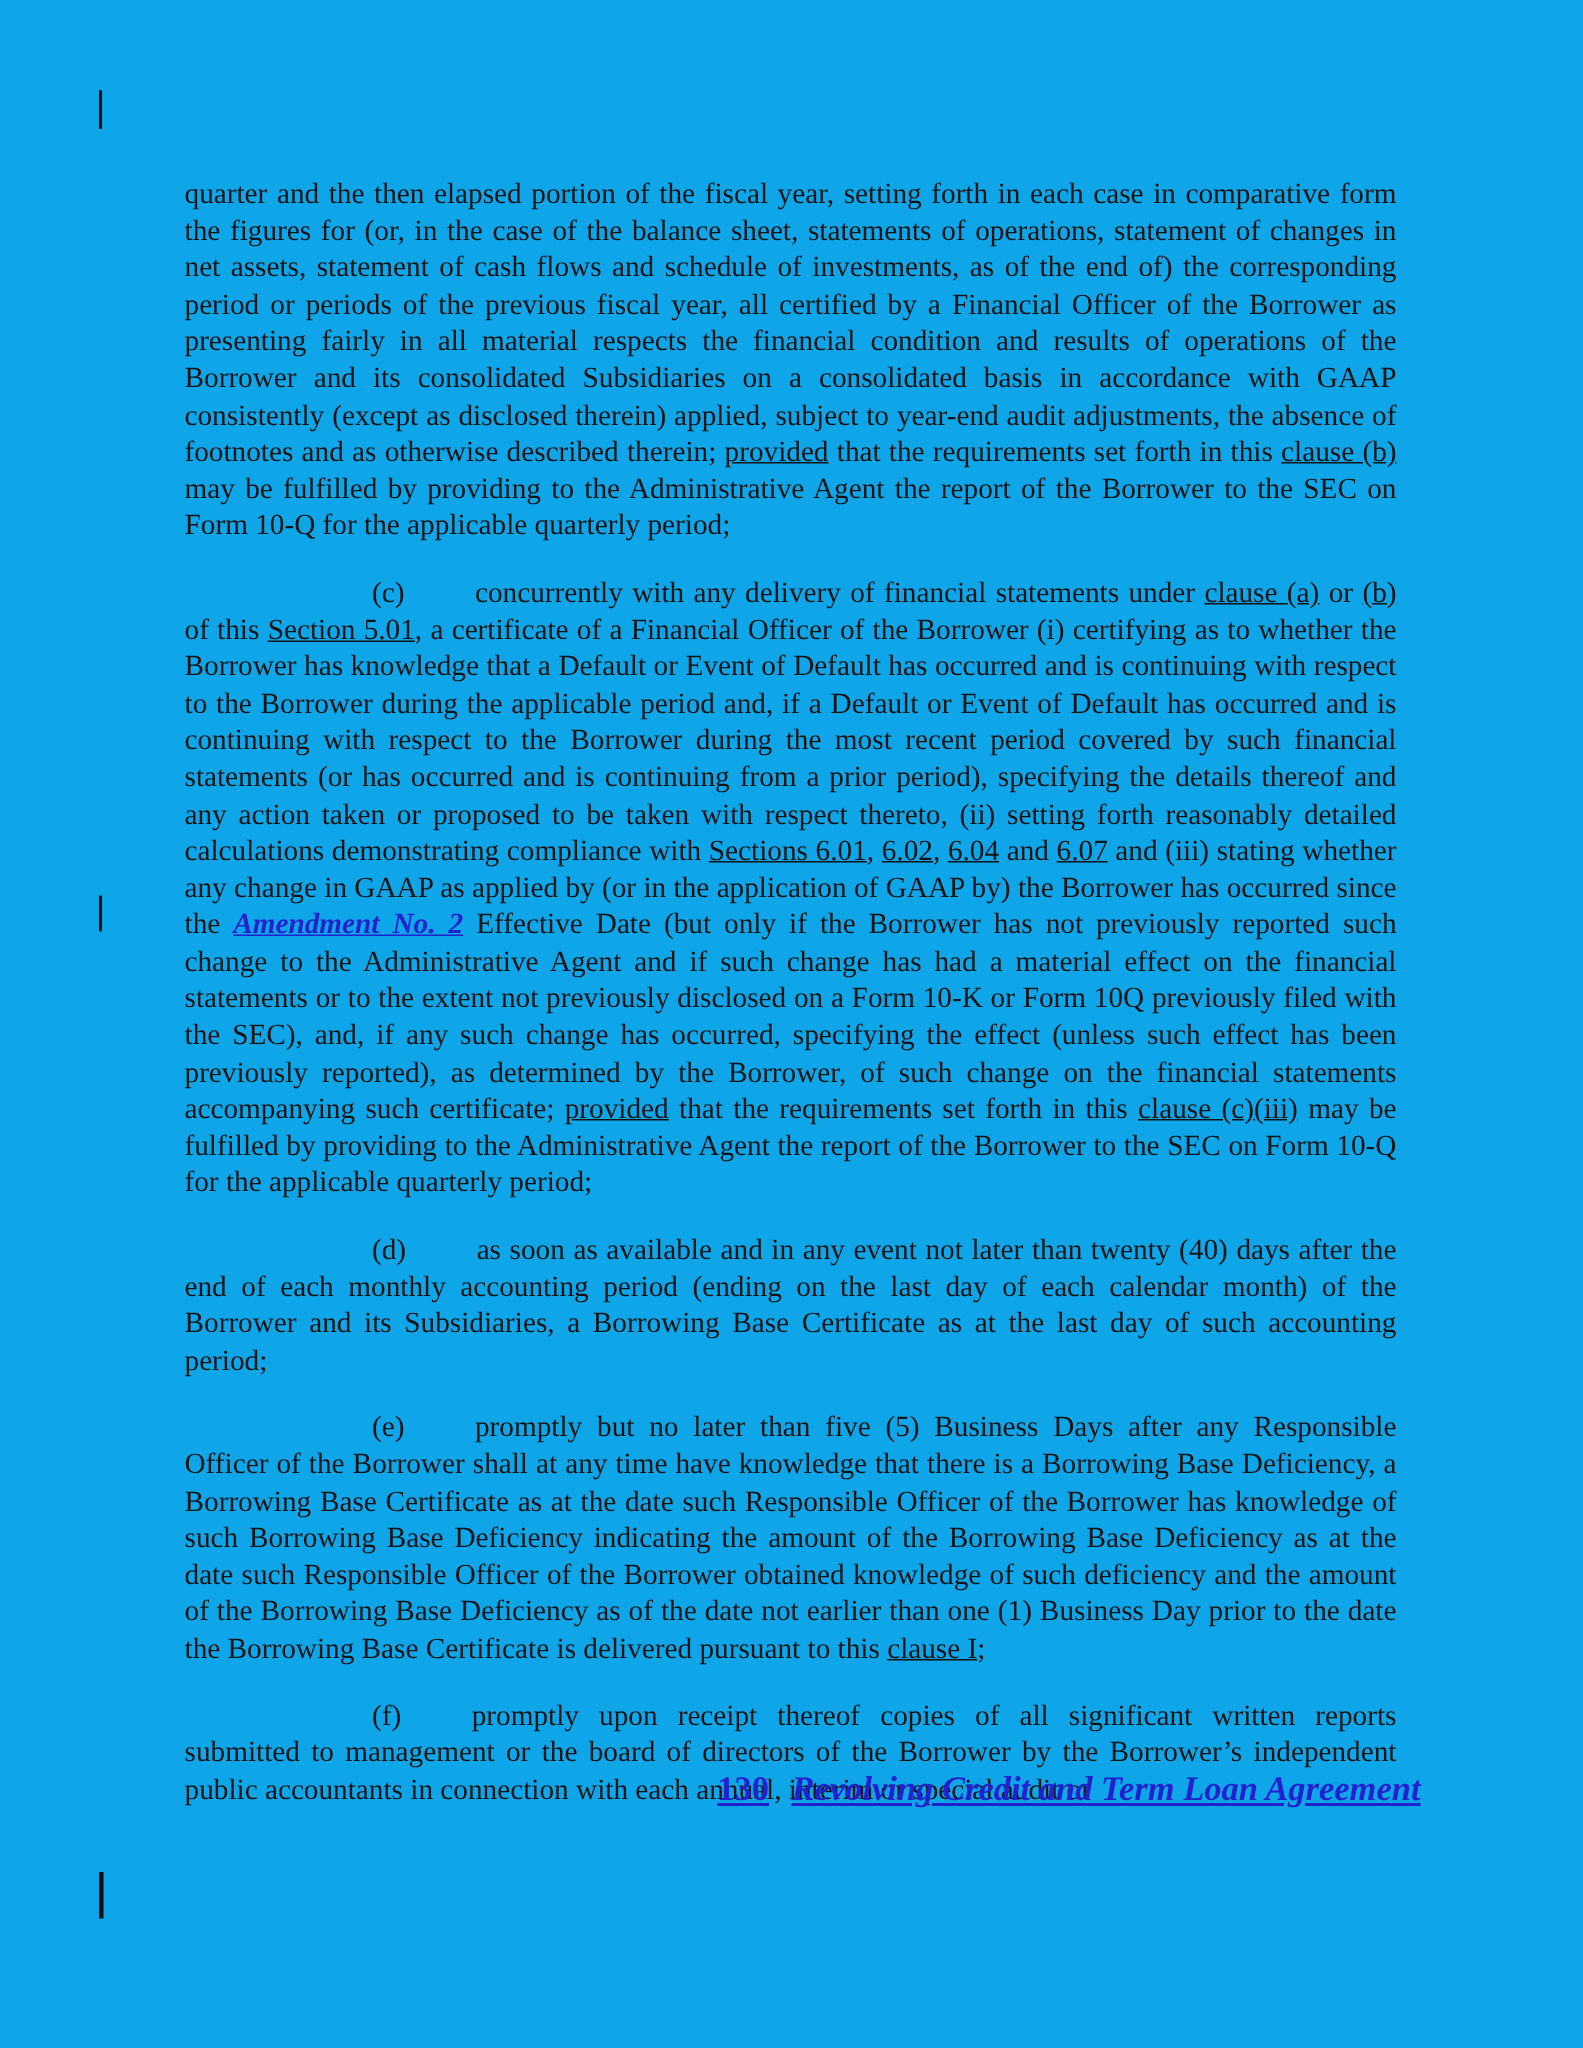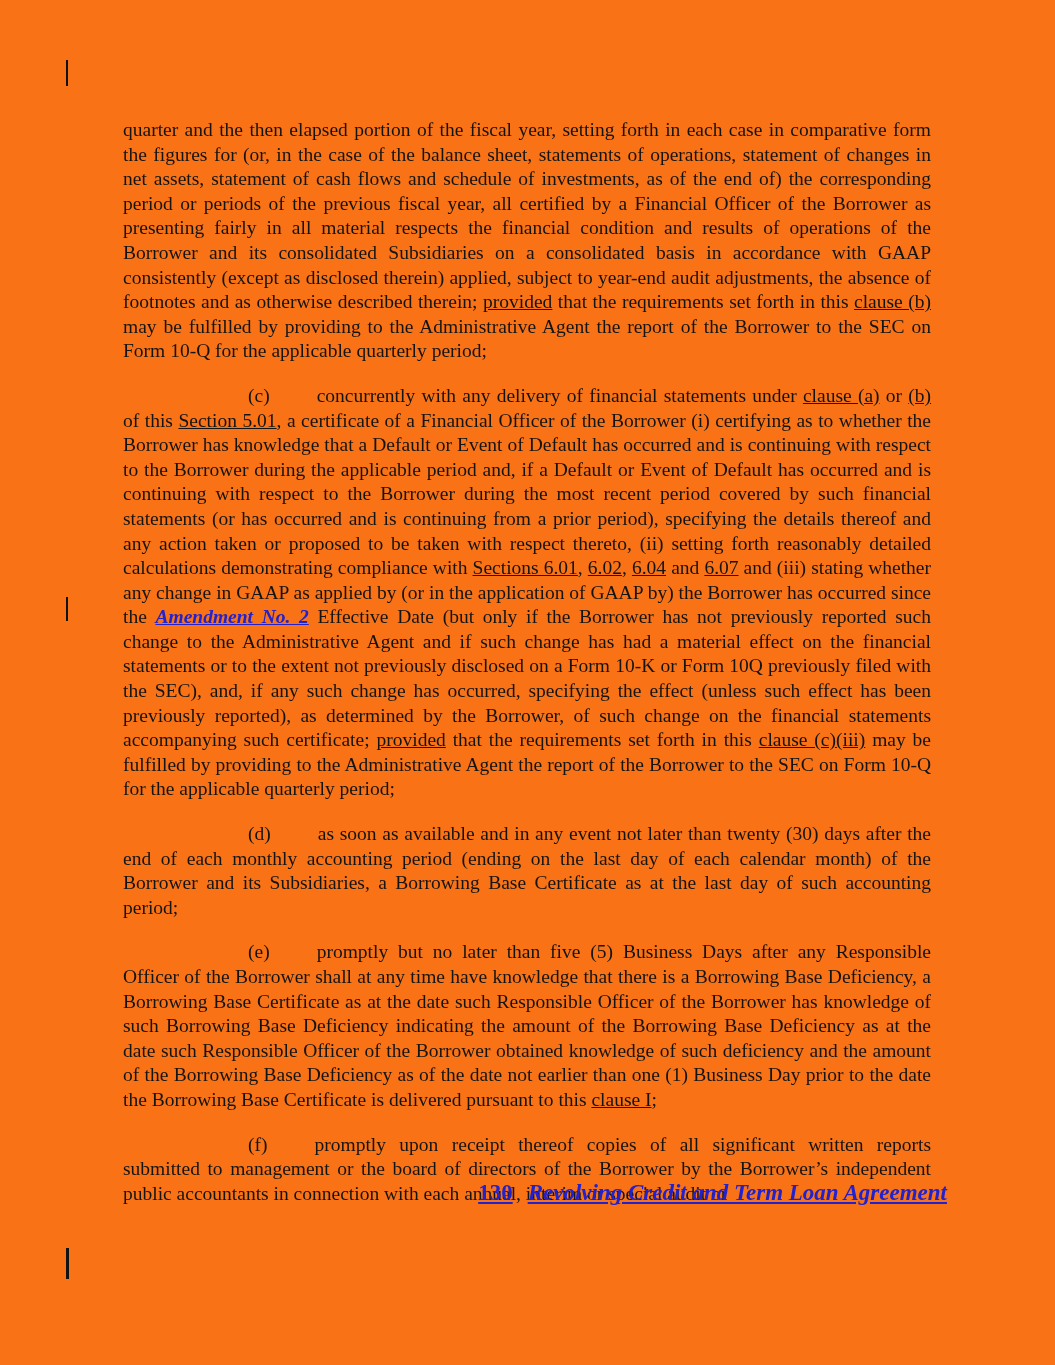--- a/index.html
+++ b/index.html
@@ -1,21 +1,21 @@
 <!DOCTYPE html>
 <html style="--accent: #2121cd; --ink: #141414;"><head>
 <meta charset="utf-8">
 <style>
   :root { --accent: #2121cd; --ink: #141414; }
   html, body { margin: 0; padding: 0; background: #ffffff; }
   .page {
     position: relative;
     width: 1055px;
     height: 1365px;
-    background: #f97316;
+    background: #0ea5e9;
     font-family: "Liberation Serif", serif;
     color: var(--ink);
     overflow: hidden;
   }
   .content {
     position: absolute;
     left: 123px;
     top: 118px;
     width: 808px;
   }
@@ -56,21 +56,21 @@
 
 <div class="page">
 
   <div class="revision-bar bar-1"></div>
   <div class="revision-bar bar-2"></div>
   <div class="revision-bar bar-3"></div>
 
   <div class="content" id="paragraphs-container">
       <p class="para"><span>quarter and the then elapsed portion of the fiscal year, setting forth in each case in comparative form the figures for (or, in the case of the balance sheet, statements of operations, statement of changes in net assets, statement of cash flows and schedule of investments, as of the end of) the corresponding period or periods of the previous fiscal year, all certified by a Financial Officer of the Borrower as presenting fairly in all material respects the financial condition and results of operations of the Borrower and its consolidated Subsidiaries on a consolidated basis in accordance with GAAP consistently (except as disclosed therein) applied, subject to year-end audit adjustments, the absence of footnotes and as otherwise described therein; </span><span class="u">provided</span><span> that the requirements set forth in this </span><span class="u">clause (b)</span><span> may be fulfilled by providing to the Administrative Agent the report of the Borrower to the SEC on Form 10-Q for the applicable quarterly period;</span></p>
       <p class="para indent"><span>(c)</span><span class="tab"></span><span>concurrently with any delivery of financial statements under </span><span class="u">clause (a)</span><span> or </span><span class="u">(b)</span><span> of this </span><span class="u">Section 5.01</span><span>, a certificate of a Financial Officer of the Borrower (i) certifying as to whether the Borrower has knowledge that a Default or Event of Default has occurred and is continuing with respect to the Borrower during the applicable period and, if a Default or Event of Default has occurred and is continuing with respect to the Borrower during the most recent period covered by such financial statements (or has occurred and is continuing from a prior period), specifying the details thereof and any action taken or proposed to be taken with respect thereto, (ii) setting forth reasonably detailed calculations demonstrating compliance with </span><span class="u">Sections 6.01</span><span>, </span><span class="u">6.02</span><span>, </span><span class="u">6.04</span><span> and </span><span class="u">6.07</span><span> and (iii) stating whether any change in GAAP as applied by (or in the application of GAAP by) the Borrower has occurred since the </span><span class="b u blue">Amendment No. 2</span><span> Effective Date (but only if the Borrower has not previously reported such change to the Administrative Agent and if such change has had a material effect on the financial statements or to the extent not previously disclosed on a Form 10-K or Form 10Q previously filed with the SEC), and, if any such change has occurred, specifying the effect (unless such effect has been previously reported), as determined by the Borrower, of such change on the financial statements accompanying such certificate; </span><span class="u">provided</span><span> that the requirements set forth in this </span><span class="u">clause (c)(iii)</span><span> may be fulfilled by providing to the Administrative Agent the report of the Borrower to the SEC on Form 10-Q for the applicable quarterly period;</span></p>
-      <p class="para indent"><span>(d)</span><span class="tab"></span><span>as soon as available and in any event not later than twenty (30) days after the end of each monthly accounting period (ending on the last day of each calendar month) of the Borrower and its Subsidiaries, a Borrowing Base Certificate as at the last day of such accounting period;</span></p>
+      <p class="para indent"><span>(d)</span><span class="tab"></span><span>as soon as available and in any event not later than twenty (40) days after the end of each monthly accounting period (ending on the last day of each calendar month) of the Borrower and its Subsidiaries, a Borrowing Base Certificate as at the last day of such accounting period;</span></p>
       <p class="para indent"><span>(e)</span><span class="tab"></span><span>promptly but no later than five (5) Business Days after any Responsible Officer of the Borrower shall at any time have knowledge that there is a Borrowing Base Deficiency, a Borrowing Base Certificate as at the date such Responsible Officer of the Borrower has knowledge of such Borrowing Base Deficiency indicating the amount of the Borrowing Base Deficiency as at the date such Responsible Officer of the Borrower obtained knowledge of such deficiency and the amount of the Borrowing Base Deficiency as of the date not earlier than one (1) Business Day prior to the date the Borrowing Base Certificate is delivered pursuant to this </span><span class="u">clause I</span><span>;</span></p>
       <p class="para indent"><span>(f)</span><span class="tab"></span><span>promptly upon receipt thereof copies of all significant written reports submitted to management or the board of directors of the Borrower by the Borrower’s independent public accountants in connection with each annual, interim or special audit or</span></p>
     </div>
 
   <div class="footer">
     <span class="pgnum">130</span><span class="doc-title">Revolving Credit and Term Loan Agreement</span>
   </div>
 
 </div>
 

